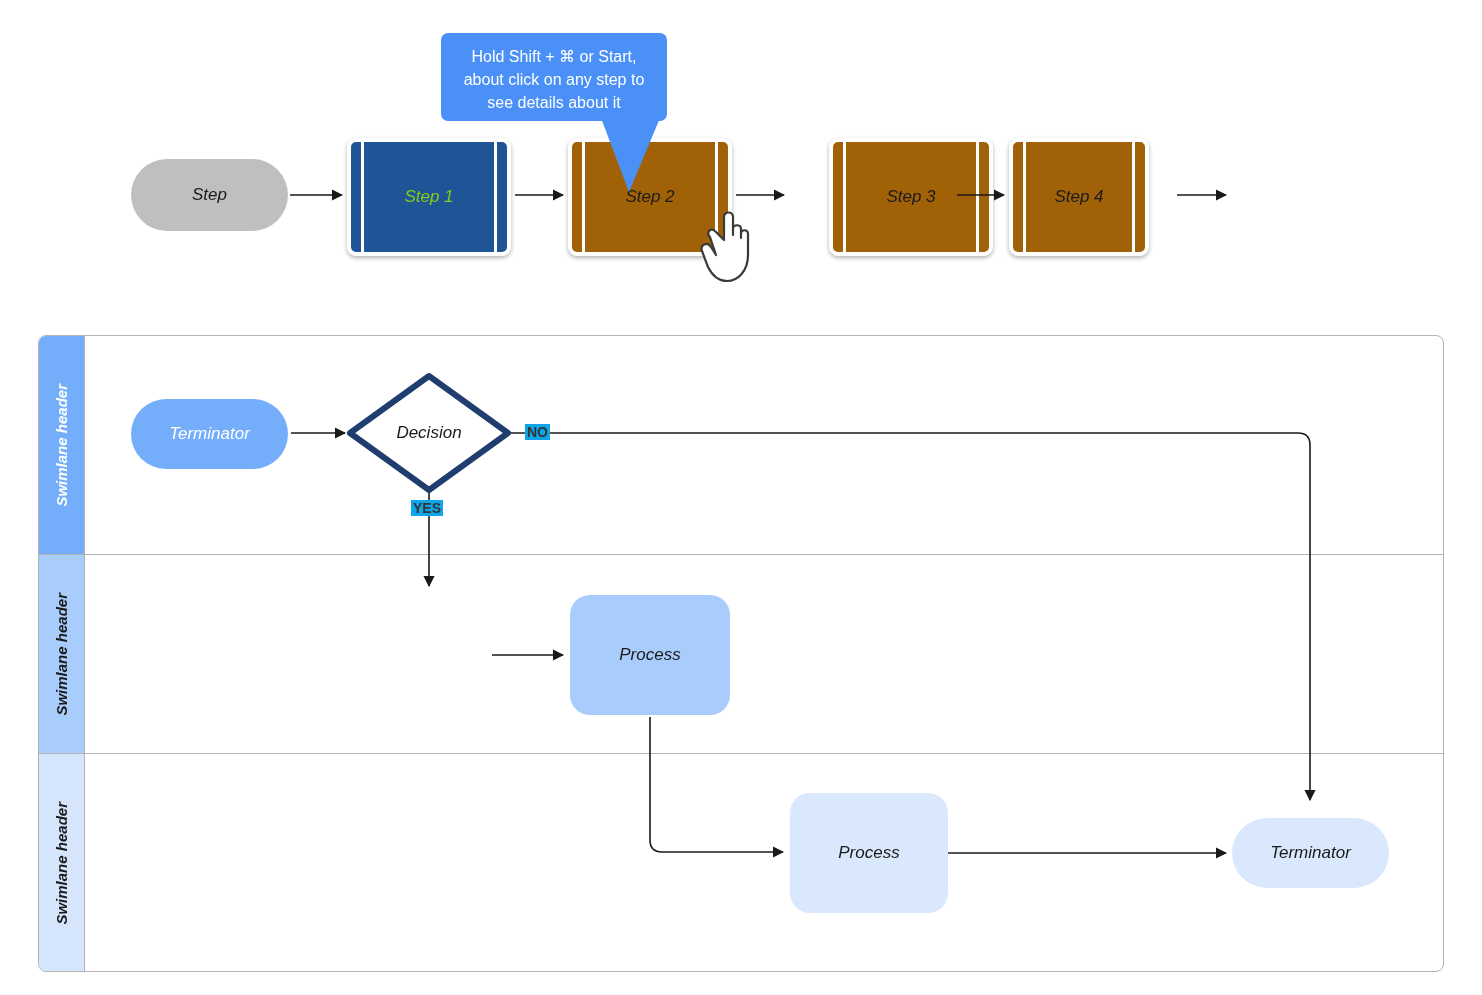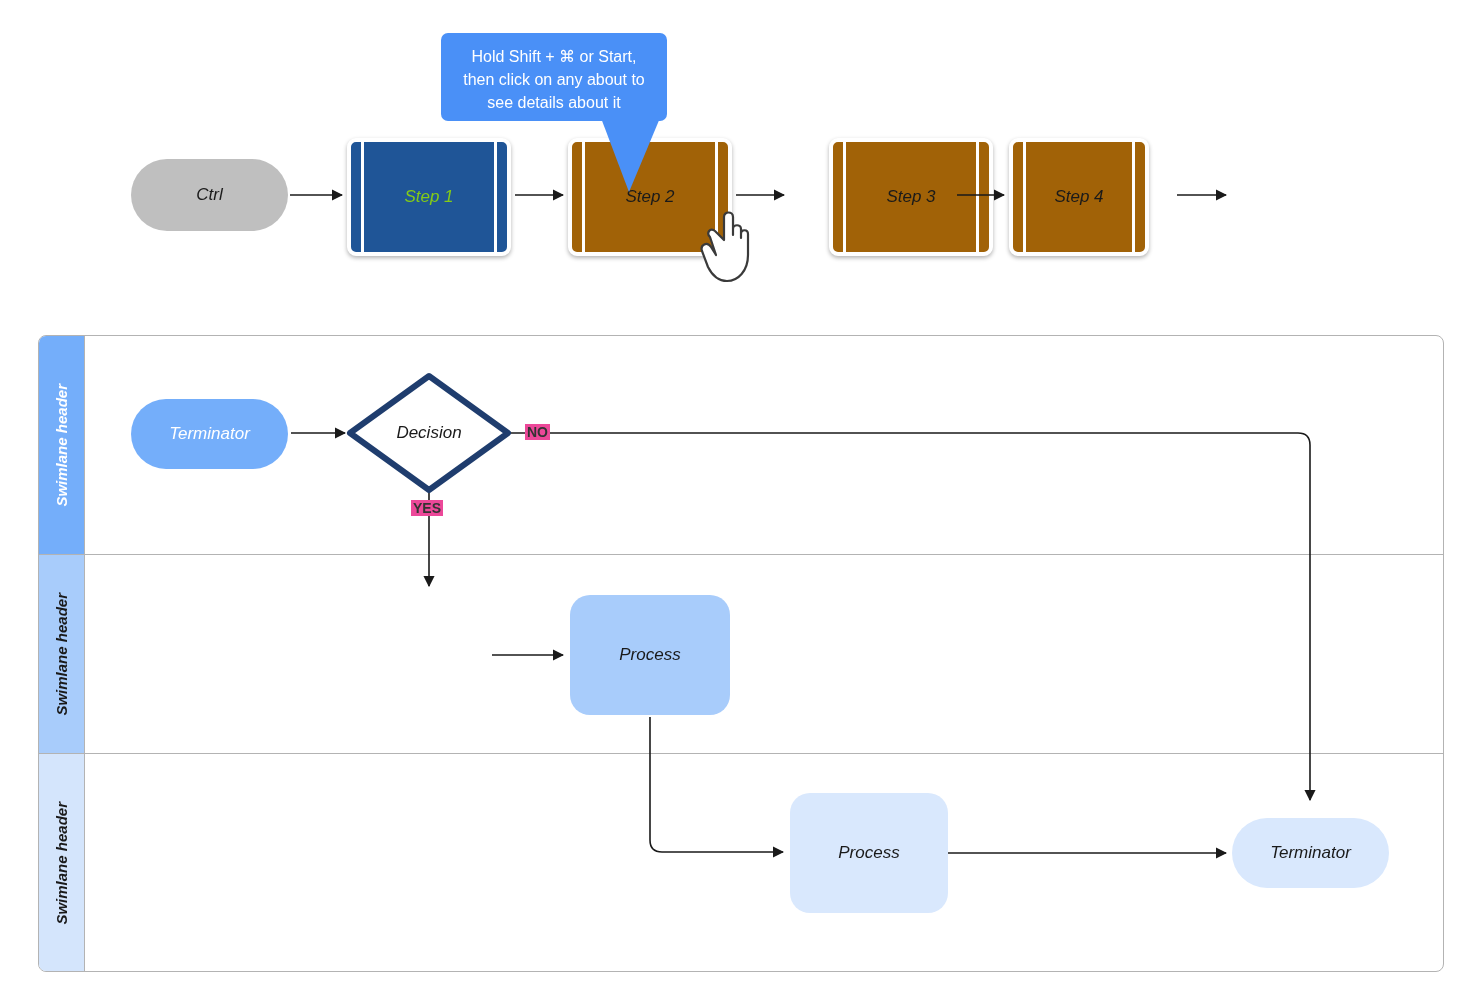--- a/index.html
+++ b/index.html
@@ -129,42 +129,42 @@
     position: absolute;
     display: flex;
     align-items: center;
     justify-content: center;
   }
   .edge-label {
     position: absolute;
     font-size: 14px;
     font-weight: bold;
     color: #333333;
-    background: #ec4899;
+    background: #0ea5e9;
     padding: 0 2px;
     white-space: nowrap;
   }
   svg.overlay {
     position: absolute;
     left: 0;
     top: 0;
     pointer-events: none;
   }
   .cursor-hand {
     position: absolute;
     pointer-events: none;
   }
 </style>
 </head>
 <body>
 
 <div id="canvas">
 
   <div class="pill pill-gray" style="left:131px; top:159px; width:157px; height:72px;">
-    <span class="shape-label">Ctrl</span>
+    <span class="shape-label">Step</span>
   </div>
 
   <div class="predef selected" style="left:347px; top:138px; width:164px; height:118px;">
     <span class="bar left"></span>
     <span class="bar right"></span>
     <span class="shape-label">Step 1</span>
   </div>
 
   <div class="predef" style="left:568px; top:138px; width:164px; height:118px;">
     <span class="bar left"></span>
@@ -196,21 +196,21 @@
     </defs>
     <line x1="290" y1="195" x2="342" y2="195" stroke="#1a1a1a" stroke-width="1.6" marker-end="url(#arrow)"></line>
     <line x1="515" y1="195" x2="563" y2="195" stroke="#1a1a1a" stroke-width="1.6" marker-end="url(#arrow)"></line>
     <line x1="736" y1="195" x2="784" y2="195" stroke="#1a1a1a" stroke-width="1.6" marker-end="url(#arrow)"></line>
     <line x1="957" y1="195" x2="1004" y2="195" stroke="#1a1a1a" stroke-width="1.6" marker-end="url(#arrow)"></line>
     <line x1="1177" y1="195" x2="1226" y2="195" stroke="#1a1a1a" stroke-width="1.6" marker-end="url(#arrow)"></line>
   </svg>
 
   <div class="tooltip" style="left:441px; top:33px; width:226px; height:88px;">
     <div>Hold Shift + ⌘ or Start,</div>
-    <div>then click on any about to</div>
+    <div>about click on any step to</div>
     <div>see details about it</div>
   </div>
   <svg class="overlay" width="1482" height="995">
     <polygon points="601,118 660,118 629,192" fill="#4a90f7"></polygon>
   </svg>
 
   <svg class="cursor-hand" style="left:700px; top:207px;" width="52" height="78" viewBox="0 0 52 78">
     <path d="M10,30 C6,26 10,20 15,24 L24,33 L24,10 C24,4 33,4 33,10 L33,28
              L33,22 C33,17 41,17 41,22 L41,31 L41,27 C41,22 48,22 48,27 L48,48
              C48,64 38,74 27,74 C18,74 12,68 8,60 L2,44 C0,38 7,34 11,40 L16,48 Z" fill="#ffffff" stroke="#3a3a3a" stroke-width="2.2" stroke-linejoin="round"></path>

